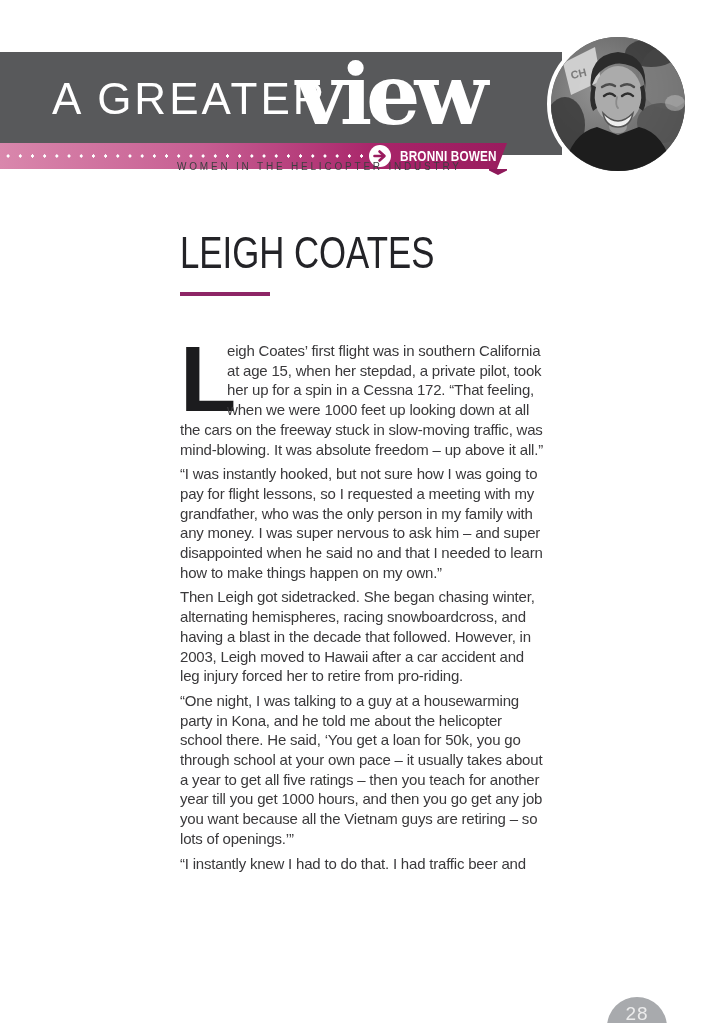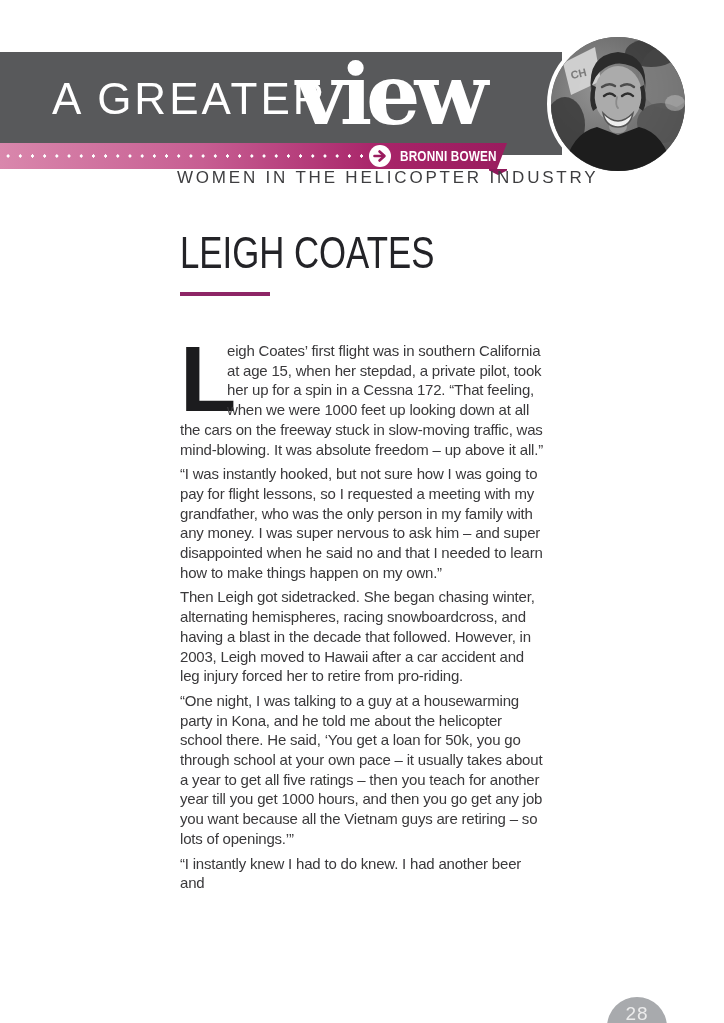--- a/index.html
+++ b/index.html
@@ -61,22 +61,22 @@
   
   .portrait{
     position:absolute;left:547px;top:33px;width:142px;height:142px;
     border-radius:50%;border:4px solid #ffffff;box-sizing:border-box;
     overflow:hidden;background:#6e6e6e;
   }
   .portrait svg{display:block;}
 
   
   .tagline{
-    position:absolute;left:177px;top:168px;
-    font-size:17px;letter-spacing:2.8px;color:#3e3e40;
+    position:absolute;left:177px;top:161px;
+    font-size:10px;letter-spacing:2.8px;color:#3e3e40;
     white-space:nowrap;
   }
 
   
   .article-title{
     position:absolute;left:180px;top:231px;margin:0;
     font-size:44px;line-height:1;font-weight:300;
     color:#232327;letter-spacing:0;white-space:nowrap;
     transform:scaleX(0.79);transform-origin:left top;
   }
@@ -165,20 +165,20 @@
   <div class="tagline">WOMEN IN THE HELICOPTER INDUSTRY</div>
 
   <h1 class="article-title">LEIGH COATES</h1>
   <div class="title-rule"></div>
 
   <div class="body-copy">
     <p><span class="dropcap">L</span><span>eigh Coates’ first flight was in southern California at age 15, when her stepdad, a private pilot, took her up for a spin in a Cessna 172. “That feeling, when we were 1000 feet up looking down at all the cars on the freeway stuck in slow-moving traffic, was mind-blowing. It was absolute freedom – up above it all.”</span></p>
     <p>“I was instantly hooked, but not sure how I was going to pay for flight lessons, so I requested a meeting with my grandfather, who was the only person in my family with any money. I was super nervous to ask him – and super disappointed when he said no and that I needed to learn how to make things happen on my own.”</p>
     <p>Then Leigh got sidetracked. She began chasing winter, alternating hemispheres, racing snowboardcross, and having a blast in the decade that followed. However, in 2003, Leigh moved to Hawaii after a car accident and leg injury forced her to retire from pro-riding.</p>
     <p>“One night, I was talking to a guy at a housewarming party in Kona, and he told me about the helicopter school there. He said, ‘You get a loan for 50k, you go through school at your own pace – it usually takes about a year to get all five ratings – then you teach for another year till you get 1000 hours, and then you go get any job you want because all the Vietnam guys are retiring – so lots of openings.’”</p>
-    <p>“I instantly knew I had to do knew. I had another beer and</p>
+    <p>“I instantly knew I had to do that. I had traffic beer and</p>
   </div>
 
   <div class="page-badge">
     <span>28</span>
   </div>
 
 </div>
 
 </body></html>

